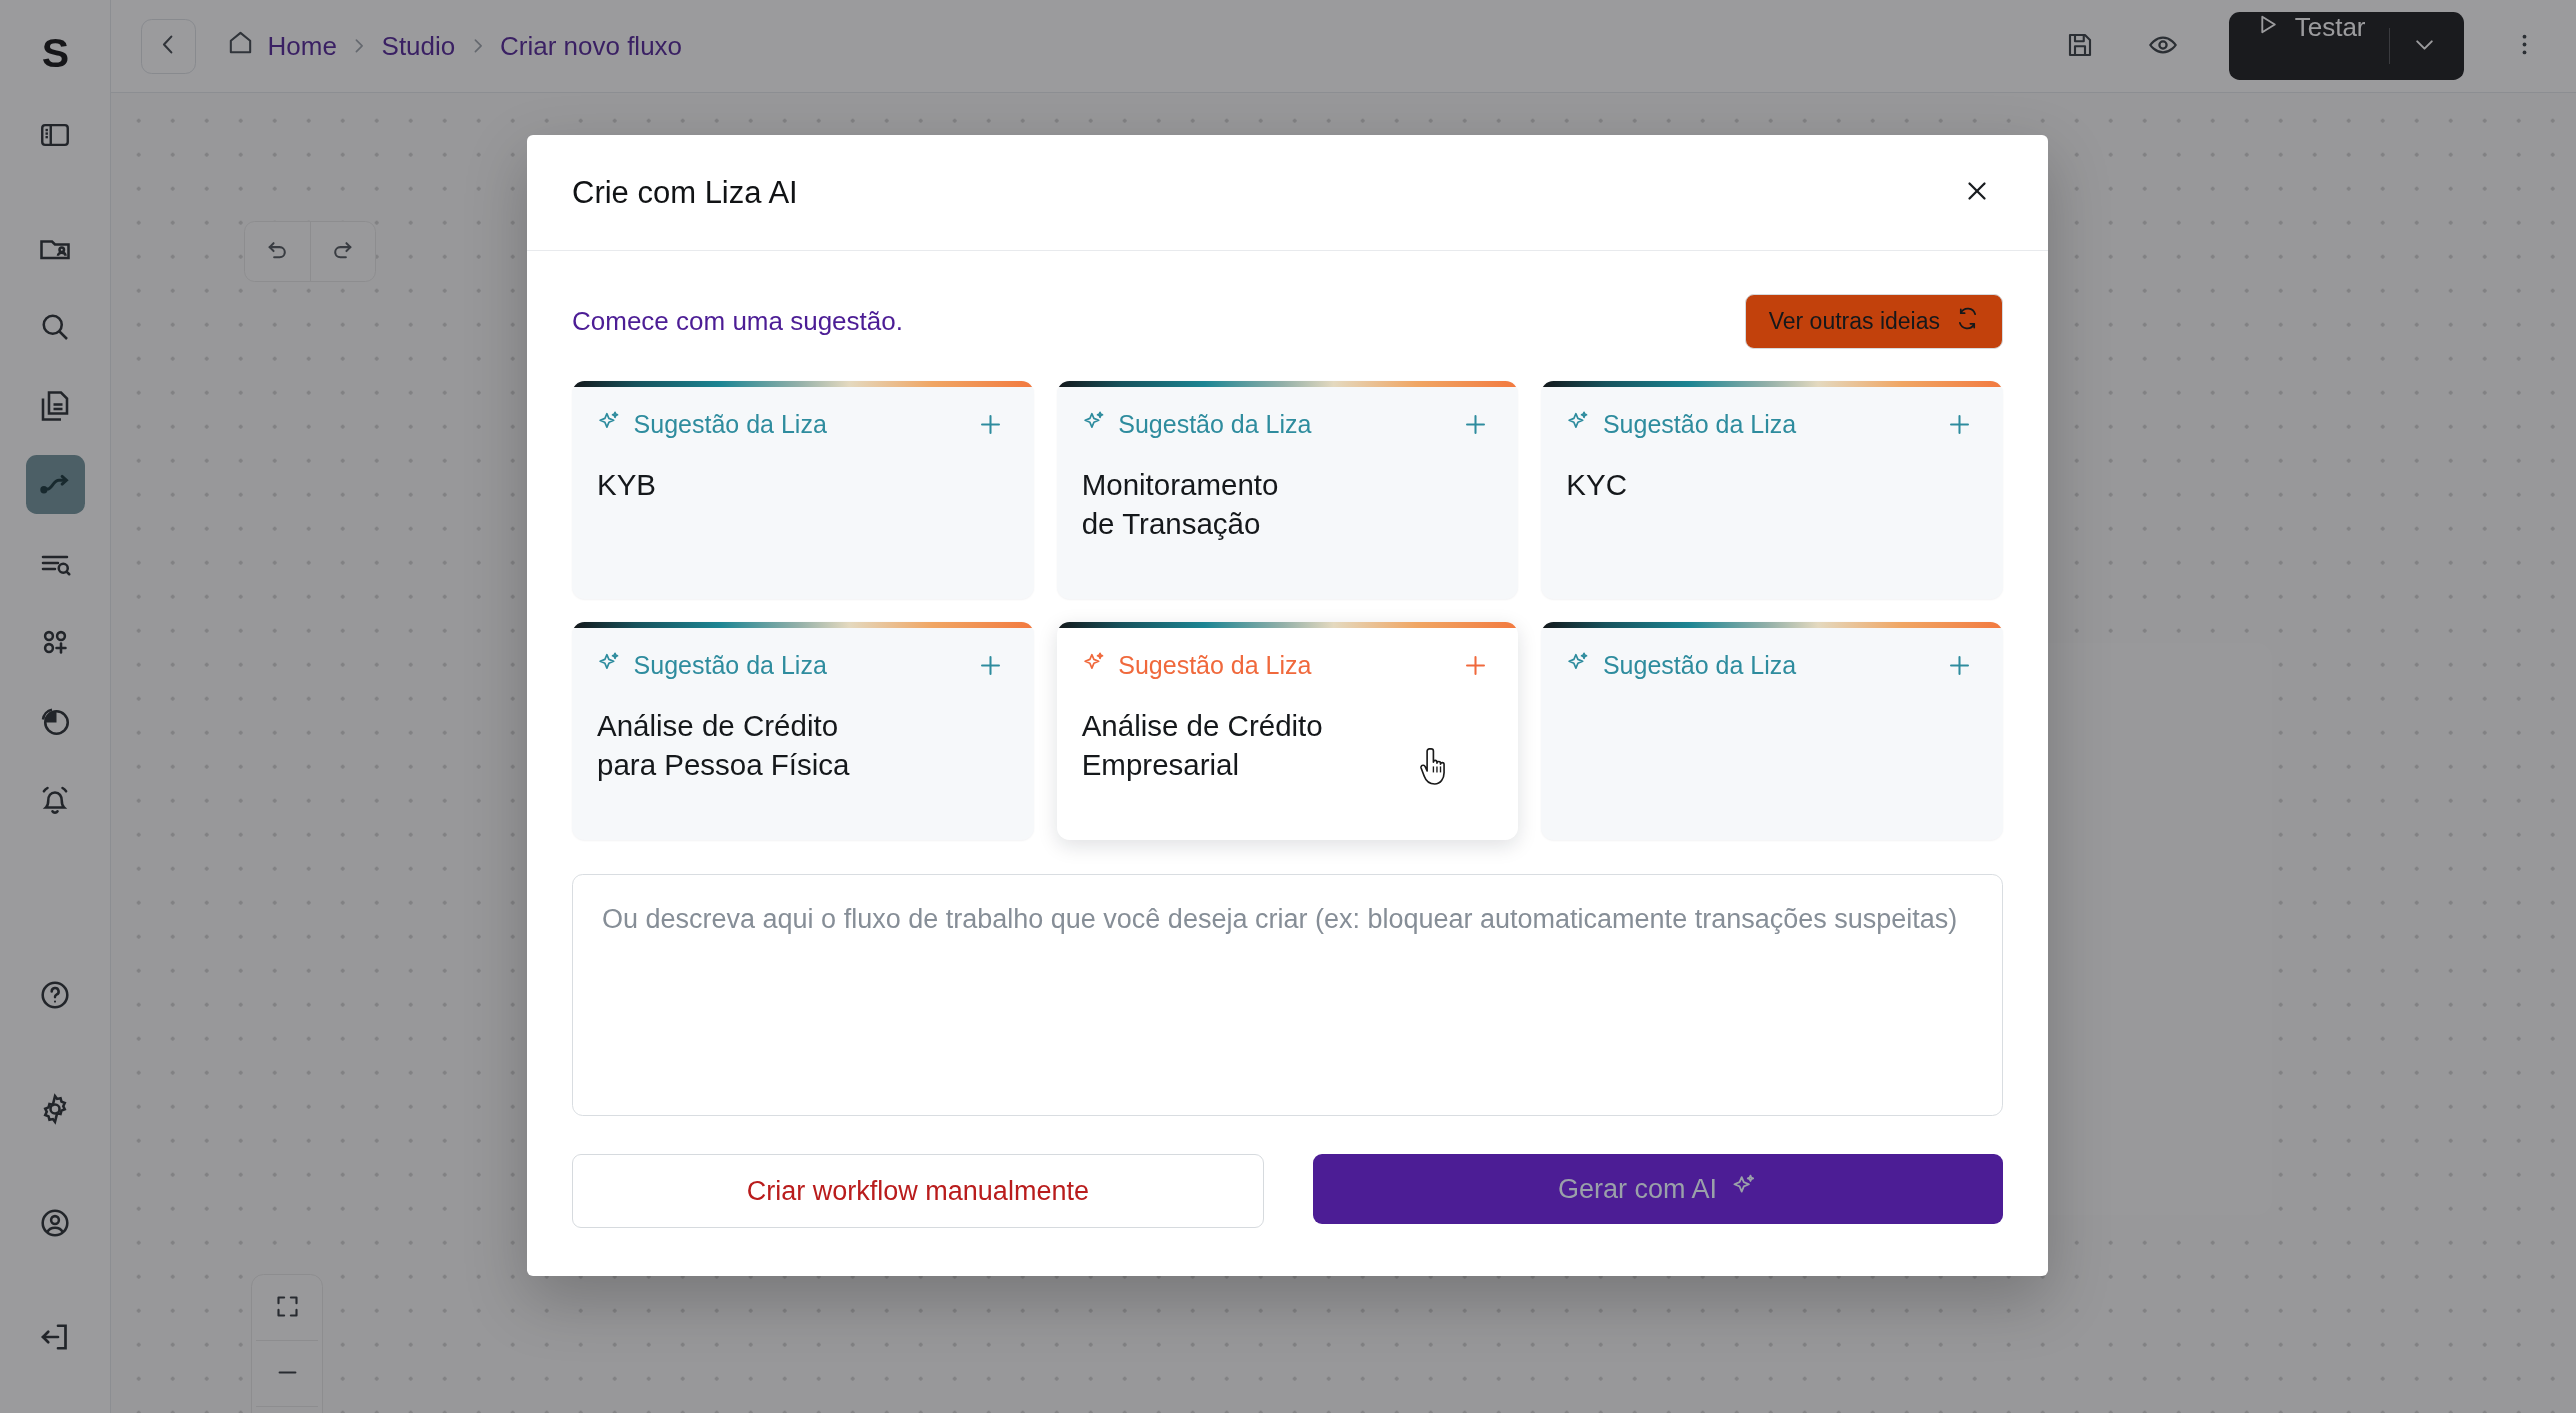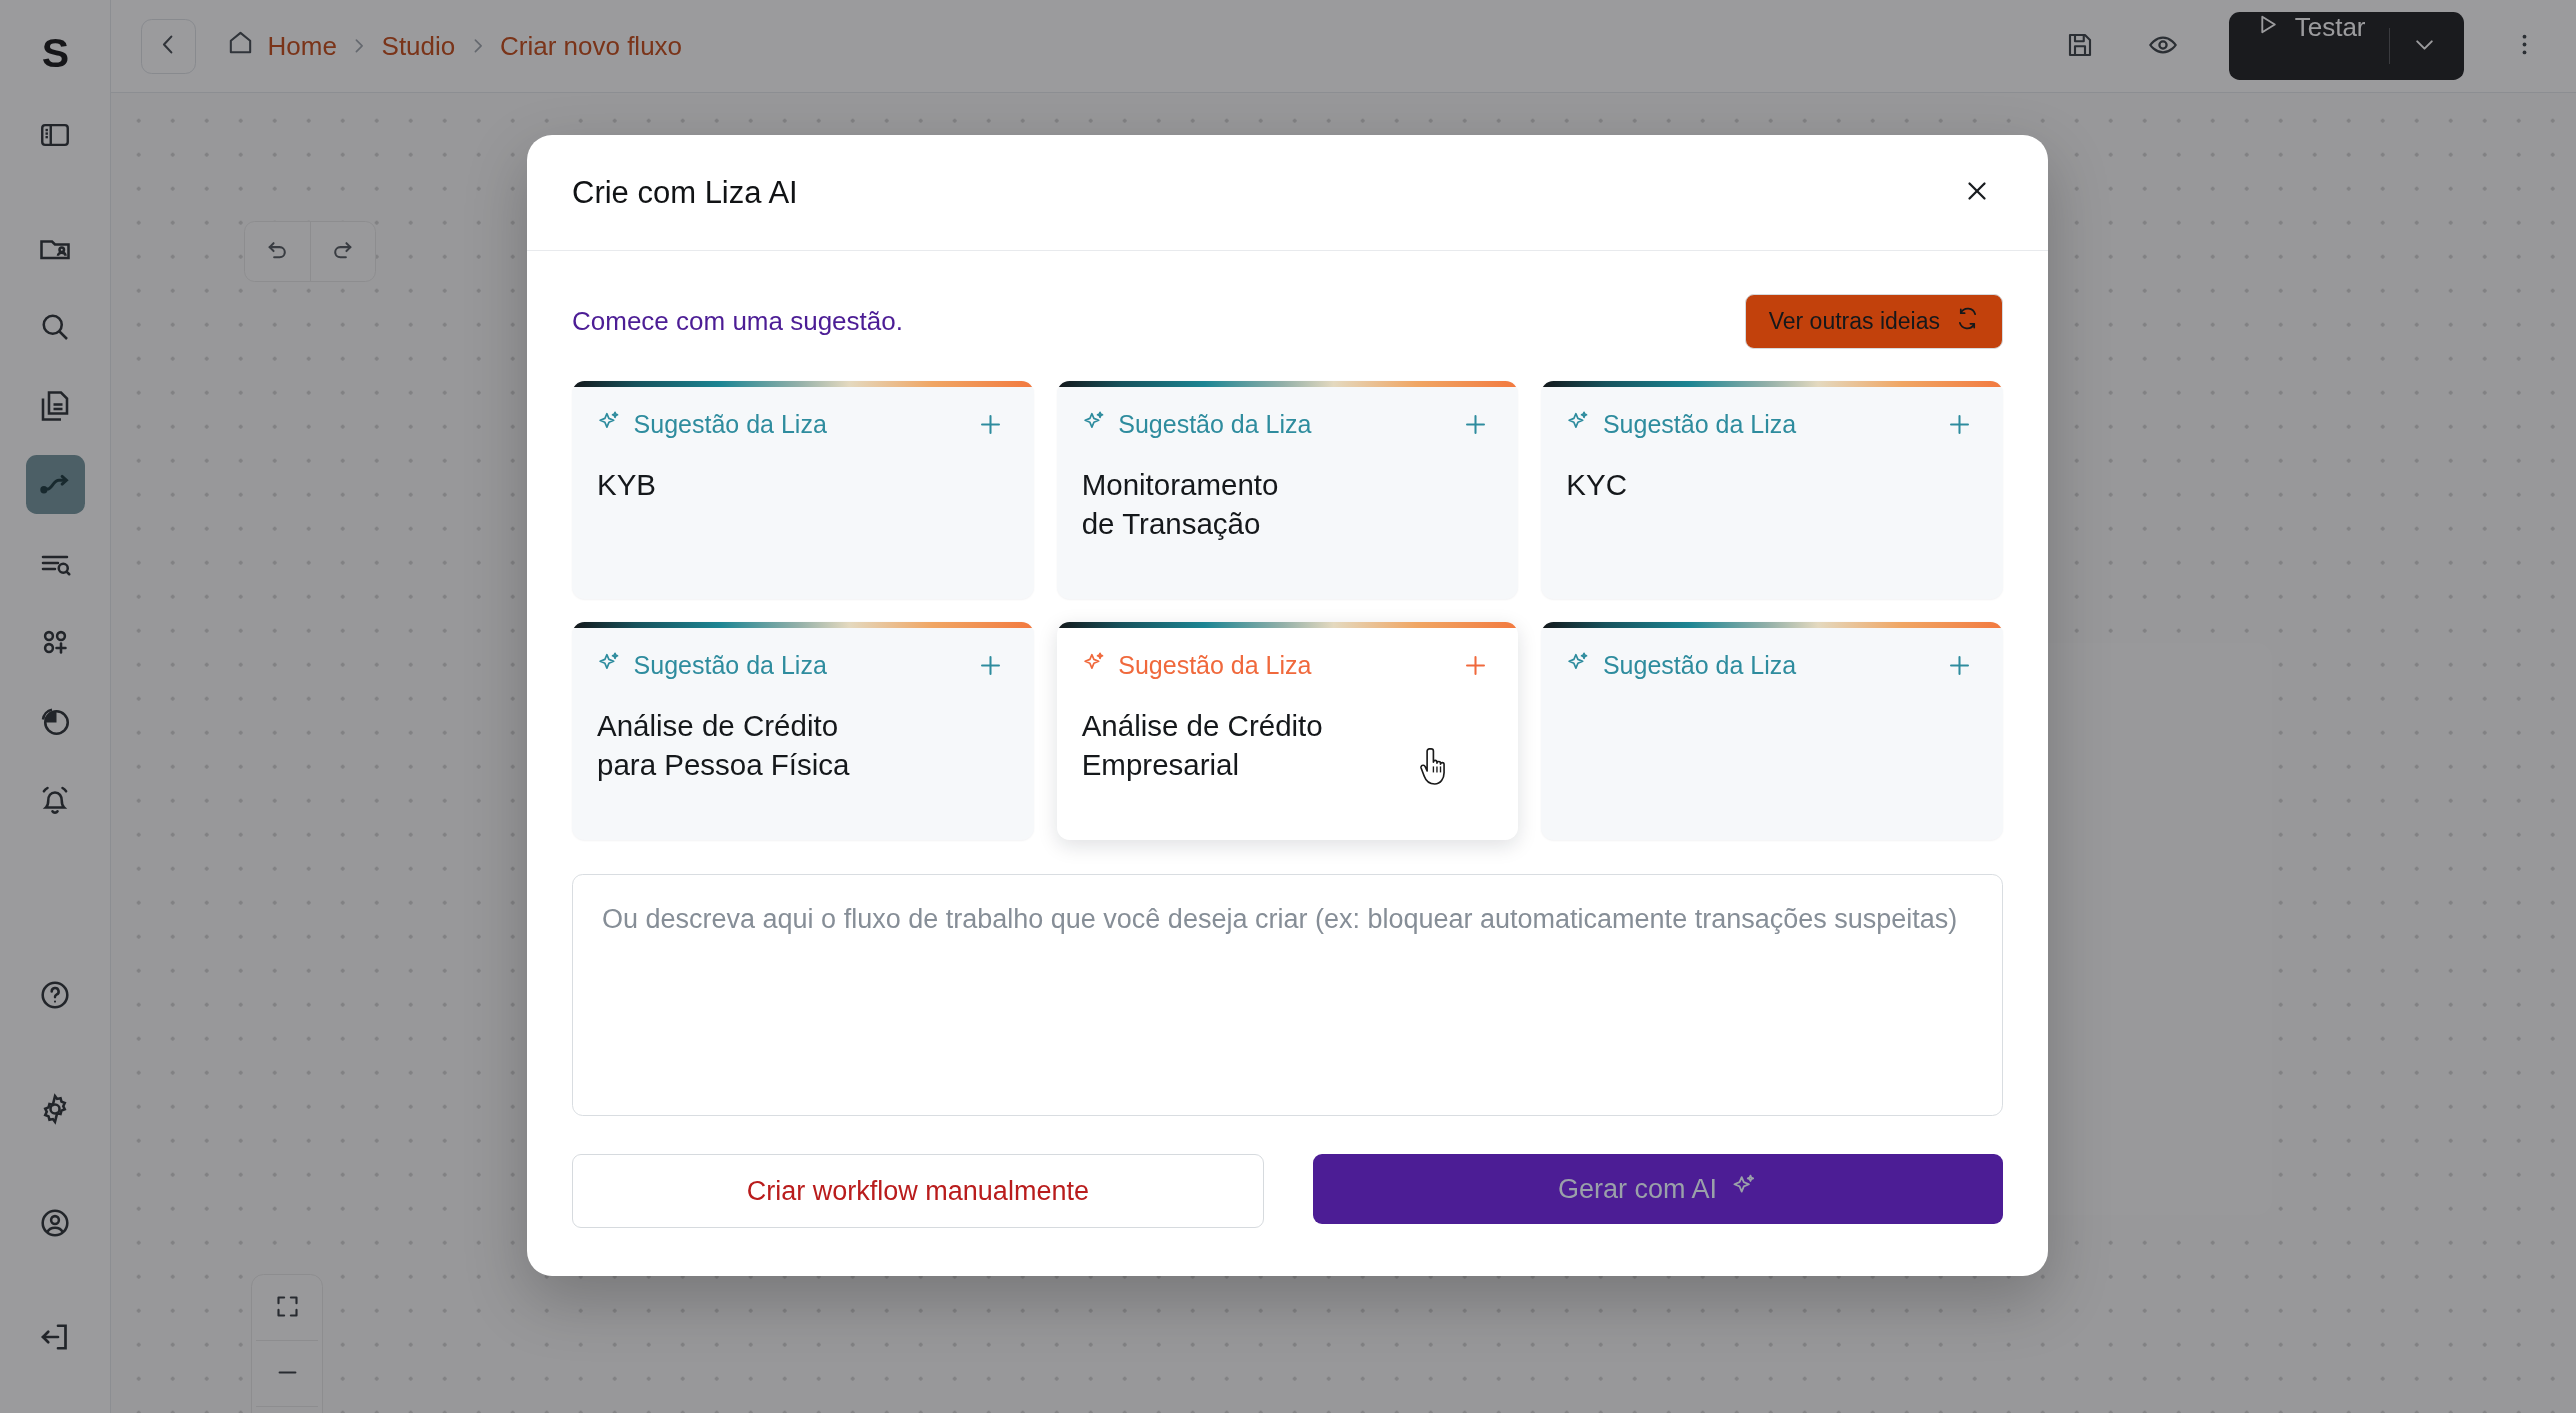--- a/index.html
+++ b/index.html
@@ -65,21 +65,21 @@
     width: 55px; height: 55px;
     margin-left: 30px;
     border: 0.9px solid #DCE0E4;
     border-radius: 10.7px;
     display: flex; align-items: center; justify-content: center;
     color: #3B4248;
     background: #fff;
   }
   .crumbs { display: flex; align-items: center; margin-left: 30px; gap: 12.5px; }
   .crumb {
-    font-size: 26px; color: #c2410c;
+    font-size: 26px; color: #4c1d95;
     display: flex; align-items: center; gap: 14.3px;
   }
   .crumb.home { gap: 12.5px; }
   .crumb-sep { color: #9AA1A9; font-size: 23px; display: flex; align-items: center; }
   .topbar-right {
     margin-left: auto; margin-right: 29px;
     display: flex; align-items: center; gap: 38px;
   }
   .icon-btn {
     width: 45px; height: 45px;
@@ -148,21 +148,21 @@
   .overlay {
     position: absolute; inset: 0;
     background: rgba(36,38,41,0.46);
     z-index: 5;
   }
   .modal {
     position: absolute;
     left: 527px; top: 135px;
     width: 1521px; height: 1141px;
     background: #ffffff;
-    border-radius: 25px;
+    border-radius: 6px;
     box-shadow: 0 23px 63px rgba(0,0,0,0.22);
     z-index: 6;
     display: flex; flex-direction: column;
     overflow: hidden;
   }
   .modal-head {
     height: 116px;
     border-bottom: 0.9px solid #E8EAED;
     display: flex; align-items: center;
     padding: 0 47px 0 45px;

